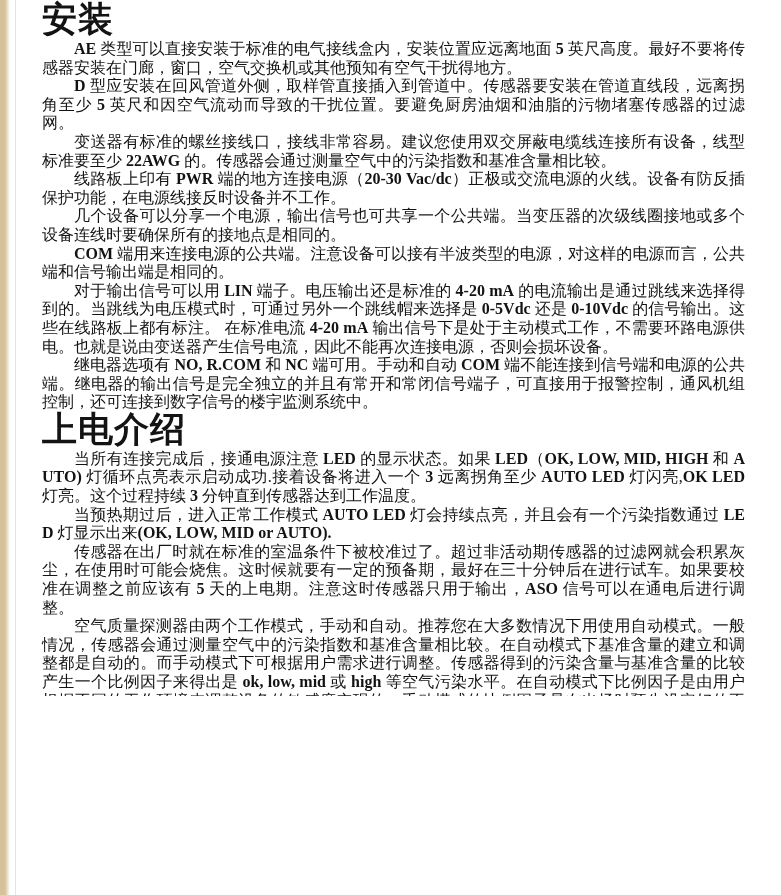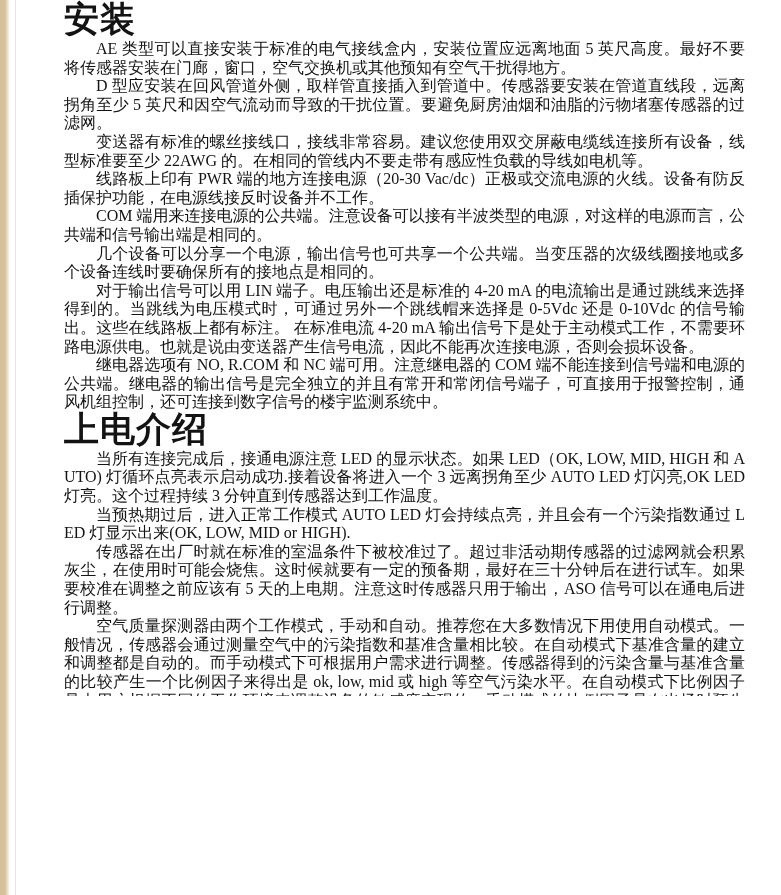--- a/index.html
+++ b/index.html
@@ -17,59 +17,59 @@
       var(--edge, #d5c29a) 5px,
       #ffffff 10px);
   }
   .edge-line {
     position: absolute; left: 15px; top: 0; bottom: 0; width: 1px;
     background: var(--edge-line, #eee3cc);
   }
   .content {
     box-sizing: border-box;
     width: 781px; height: 696px;
-    padding: 2px 36px 0 64px;
+    padding: 2px 36px 0 42px;
     overflow: hidden;
   }
   h1.section-title {
     font-size: 35px;
     line-height: 36px;
     font-weight: bold;
     margin: 0 0 2px 0;
     letter-spacing: 1px;
   }
   p.para {
     margin: 0;
     font-size: 16px;
     line-height: 18.6px;
     text-align: justify;
     text-indent: 32px;
     word-break: break-all;
   }
-  p.para b { font-weight: normal; }
+  p.para b { font-weight: bold; }
 </style>
 </head>
 <body style="--paper: #ffffff; --ink: #131313; --edge: #d5c29a; --edge-line: #eee3cc;">
 
 <div class="edge-strip"></div>
 <div class="edge-line"></div>
 
 <div class="content">
 
   <h1 class="section-title">安装</h1>
   <p class="para"><b>AE</b><span> 类型可以直接安装于标准的电气接线盒内，安装位置应远离地面 </span><b>5</b><span> 英尺高度。最好不要将传感器安装在门廊，窗口，空气交换机或其他预知有空气干扰得地方。</span></p>
   <p class="para"><b>D</b><span> 型应安装在回风管道外侧，取样管直接插入到管道中。传感器要安装在管道直线段，远离拐角至少 </span><b>5</b><span> 英尺和因空气流动而导致的干扰位置。要避免厨房油烟和油脂的污物堵塞传感器的过滤网。</span></p>
 
-  <p class="para"><span>变送器有标准的螺丝接线口，接线非常容易。建议您使用双交屏蔽电缆线连接所有设备，线型标准要至少 </span><b>22AWG</b><span> 的。在相同的管线内不要走带有感应性负载的导线如电机等。</span></p>
+  <p class="para"><span>变送器有标准的螺丝接线口，接线非常容易。建议您使用双交屏蔽电缆线连接所有设备，线型标准要至少 </span><b>22AWG</b><span> 的。传感器会通过测量空气中的污染指数和基准含量相比较。</span></p>
   <p class="para"><span>线路板上印有 </span><b>PWR</b><span> 端的地方连接电源（</span><b>20-30 Vac/dc</b><span>）正极或交流电源的火线。设备有防反插保护功能，在电源线接反时设备并不工作。</span></p>
+  <p class="para"><span>几个设备可以分享一个电源，输出信号也可共享一个公共端。当变压器的次级线圈接地或多个设备连线时要确保所有的接地点是相同的。</span></p>
   <p class="para"><b>COM</b><span> 端用来连接电源的公共端。注意设备可以接有半波类型的电源，对这样的电源而言，公共端和信号输出端是相同的。</span></p>
-  <p class="para"><span>几个设备可以分享一个电源，输出信号也可共享一个公共端。当变压器的次级线圈接地或多个设备连线时要确保所有的接地点是相同的。</span></p>
   <p class="para"><span>对于输出信号可以用 </span><b>LIN</b><span> 端子。电压输出还是标准的 </span><b>4-20 mA</b><span> 的电流输出是通过跳线来选择得到的。当跳线为电压模式时，可通过另外一个跳线帽来选择是 </span><b>0-5Vdc</b><span> 还是 </span><b>0-10Vdc</b><span> 的信号输出。这些在线路板上都有标注。 在标准电流 </span><b>4-20 mA</b><span> 输出信号下是处于主动模式工作，不需要环路电源供电。也就是说由变送器产生信号电流，因此不能再次连接电源，否则会损坏设备。</span></p>
-  <p class="para"><span>继电器选项有 </span><b>NO, R.COM</b><span> 和 </span><b>NC</b><span> 端可用。注意继电器的 </span><b>COM</b><span> 端不能连接到信号端和电源的公共端。继电器的输出信号是完全独立的并且有常开和常闭信号端子，可直接用于报警控制，通风机组控制，还可连接到数字信号的楼宇监测系统中。</span></p>
+  <p class="para"><span>继电器选项有 </span><b>NO, R.COM</b><span> 和 </span><b>NC</b><span> 端可用。手动和自动 </span><b>COM</b><span> 端不能连接到信号端和电源的公共端。继电器的输出信号是完全独立的并且有常开和常闭信号端子，可直接用于报警控制，通风机组控制，还可连接到数字信号的楼宇监测系统中。</span></p>
 
   <h1 class="section-title">上电介绍</h1>
   <p class="para"><span>当所有连接完成后，接通电源注意 </span><b>LED</b><span> 的显示状态。如果 </span><b>LED</b><span>（</span><b>OK, LOW, MID, HIGH</b><span> 和 </span><b>AUTO)</b><span> 灯循环点亮表示启动成功.接着设备将进入一个 </span><b>3</b><span> 远离拐角至少 </span><b>AUTO LED</b><span> 灯闪亮,</span><b>OK LED</b><span> 灯亮。这个过程持续 </span><b>3</b><span> 分钟直到传感器达到工作温度。</span></p>
-  <p class="para"><span>当预热期过后，进入正常工作模式 </span><b>AUTO LED</b><span> 灯会持续点亮，并且会有一个污染指数通过 </span><b>LED</b><span> 灯显示出来</span><b>(OK, LOW, MID or HIGH).</b></p>
+  <p class="para"><span>当预热期过后，进入正常工作模式 </span><b>AUTO LED</b><span> 灯会持续点亮，并且会有一个污染指数通过 </span><b>LED</b><span> 灯显示出来</span><b>(OK, LOW, MID or AUTO).</b></p>
   <p class="para"><span>传感器在出厂时就在标准的室温条件下被校准过了。超过非活动期传感器的过滤网就会积累灰尘，在使用时可能会烧焦。这时候就要有一定的预备期，最好在三十分钟后在进行试车。如果要校准在调整之前应该有 </span><b>5</b><span> 天的上电期。注意这时传感器只用于输出，</span><b>ASO</b><span> 信号可以在通电后进行调整。</span></p>
 
   <p class="para"><span>空气质量探测器由两个工作模式，手动和自动。推荐您在大多数情况下用使用自动模式。一般情况，传感器会通过测量空气中的污染指数和基准含量相比较。在自动模式下基准含量的建立和调整都是自动的。而手动模式下可根据用户需求进行调整。传感器得到的污染含量与基准含量的比较产生一个比例因子来得出是 </span><b>ok, low, mid</b><span> 或 </span><b>high</b><span> 等空气污染水平。在自动模式下比例因子是由用户根据不同的工作环境来调整设备的敏感度实现的。手动模式的比例因子是在出场时预先设定好的不能被调整。</span></p>
 
 </div>
 
 </body></html>

